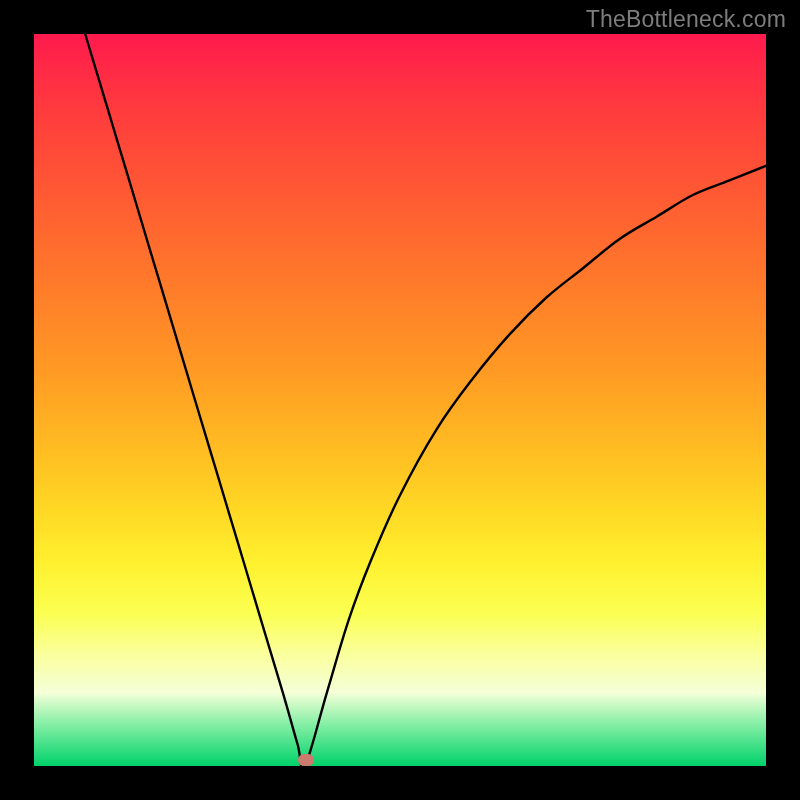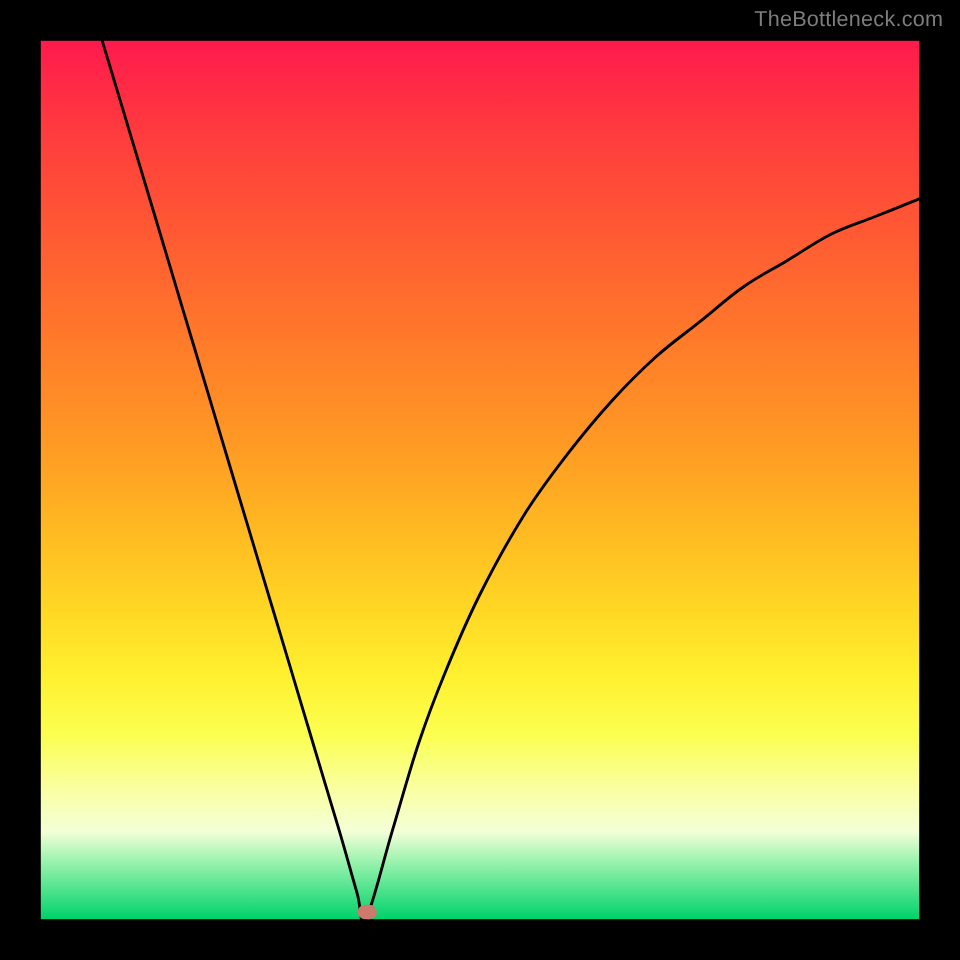--- a/index.html
+++ b/index.html
@@ -39,21 +39,21 @@
       #f4ffd8 90%,
       #8cf0a8 94%,
       #00d26a 100%
     );
   }
   .watermark {
     position: absolute;
     top: 6px;
     right: 14px;
     color: #7d7d7d;
-    font-size: 18px;
+    font-size: 23px;
     letter-spacing: 0.2px;
     font-weight: 400;
     user-select: none;
   }
   svg.curve {
     position: absolute;
     left: 0;
     top: 0;
     width: 732px;
     height: 732px;

